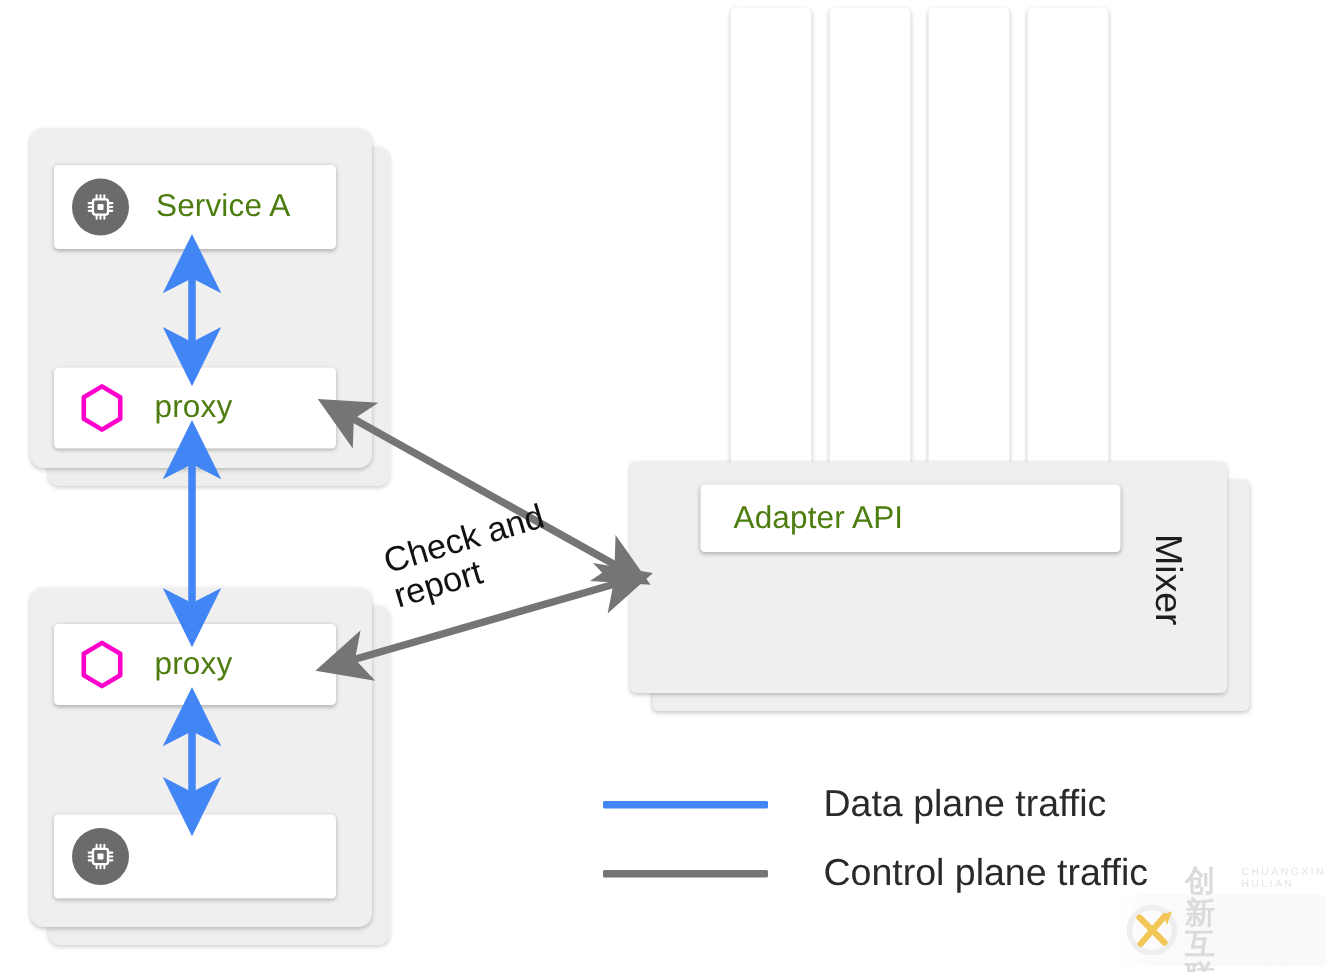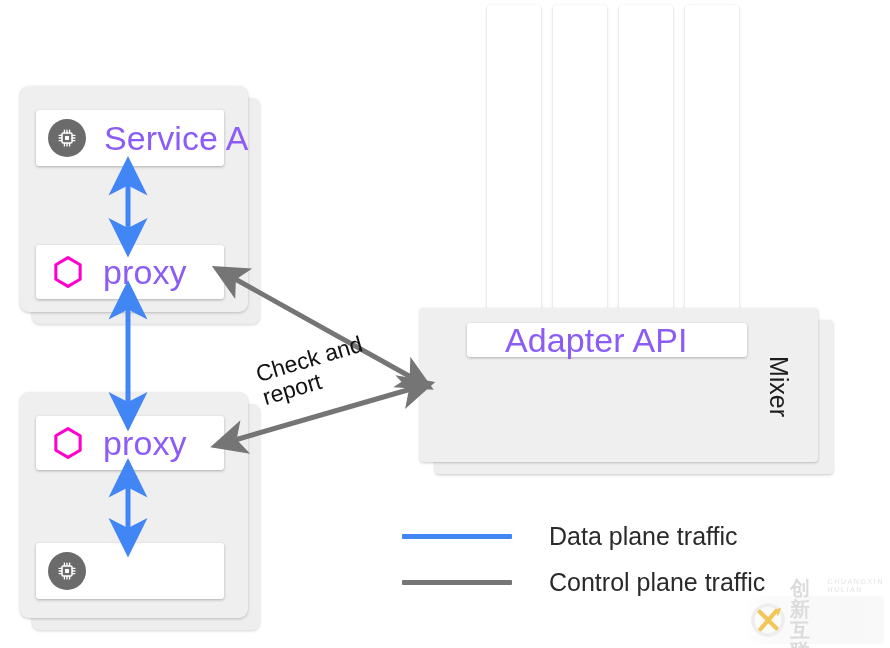--- a/index.html
+++ b/index.html
@@ -35,22 +35,22 @@
   .node-box {
     position: absolute;
     background: #ffffff;
     border-radius: 3px;
     box-shadow: 0 1px 3px rgba(0,0,0,0.28);
     display: flex;
     align-items: center;
     box-sizing: border-box;
   }
   .node-label {
-    font-size: 34px;
-    color: #8b5cf6;
+    font-size: 21px;
+    color: #4d7c0f;
     letter-spacing: 0.1px;
     white-space: nowrap;
   }
 
   
   .icon-slot {
     display: flex;
     align-items: center;
     justify-content: center;
     flex: none;
@@ -271,21 +271,21 @@
     <div class="backend-label-wrap">
       
     </div>
   </div>
 
   <div class="mixer-card" style="left:435px; top:320px; width:398px; height:154px;"></div>
   <div class="mixer-card" style="left:420px; top:308px; width:398px; height:154px;"></div>
 
   <div class="mixer-label" style="left:733px; top:372px; width:90px; text-align:center;">Mixer</div>
 
-  <div class="node-box" style="left:467px; top:323px; width:280px; height:34px; padding-left:38px;">
+  <div class="node-box" style="left:467px; top:323px; width:280px; height:45px; padding-left:22px;">
     <span class="node-label">Adapter API</span>
   </div>
 
   <svg id="arrows" viewBox="0 0 890 648">
     <defs>
       <marker id="blue-head" markerWidth="9" markerHeight="9" refX="4.4" refY="4.5" orient="auto" markerUnits="strokeWidth">
         <path d="M0.4,0.6 L8.3,4.5 L0.4,8.4 L2.4,4.5 Z" fill="#4285f4"></path>
       </marker>
       <marker id="blue-tail" markerWidth="9" markerHeight="9" refX="4.4" refY="4.5" orient="auto" markerUnits="strokeWidth">
         <path d="M8.3,0.6 L0.4,4.5 L8.3,8.4 L6.3,4.5 Z" fill="#4285f4"></path>

